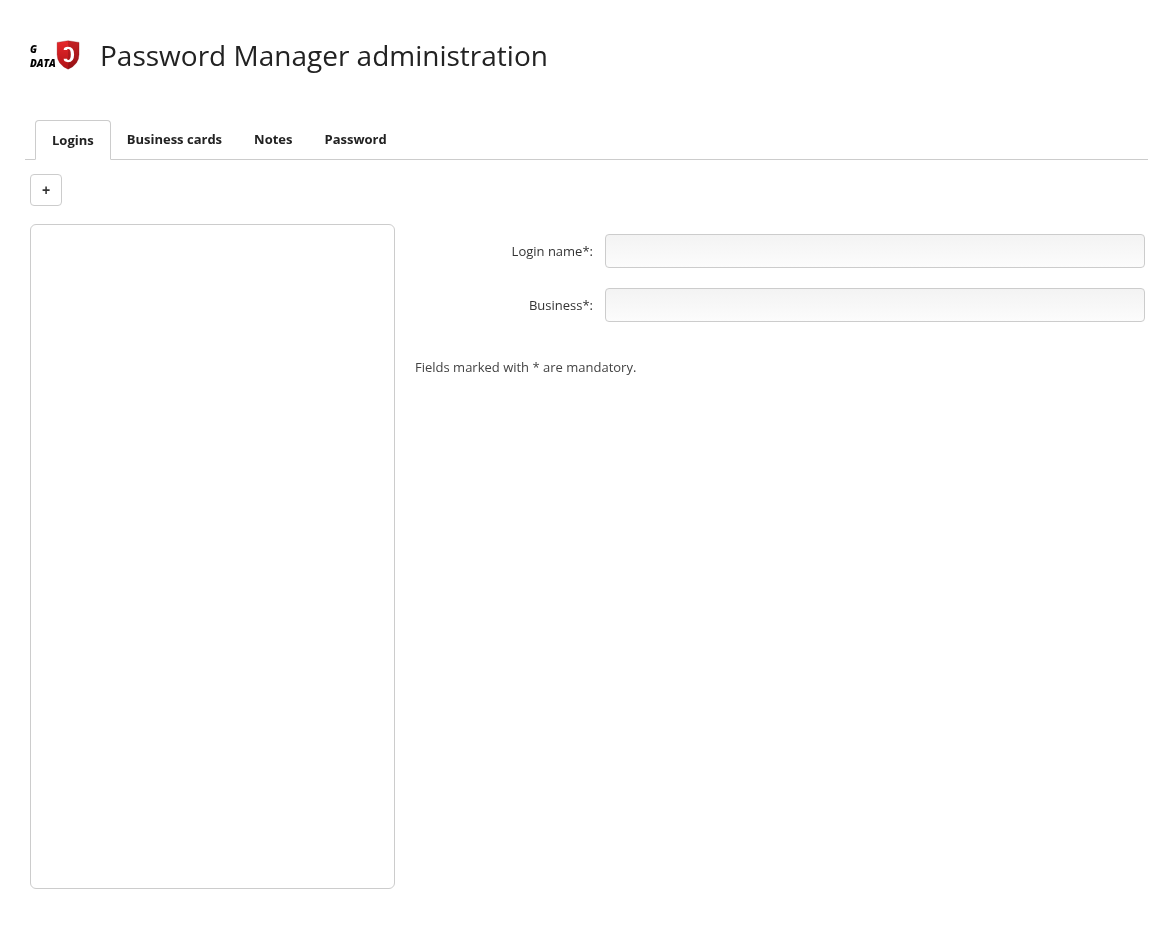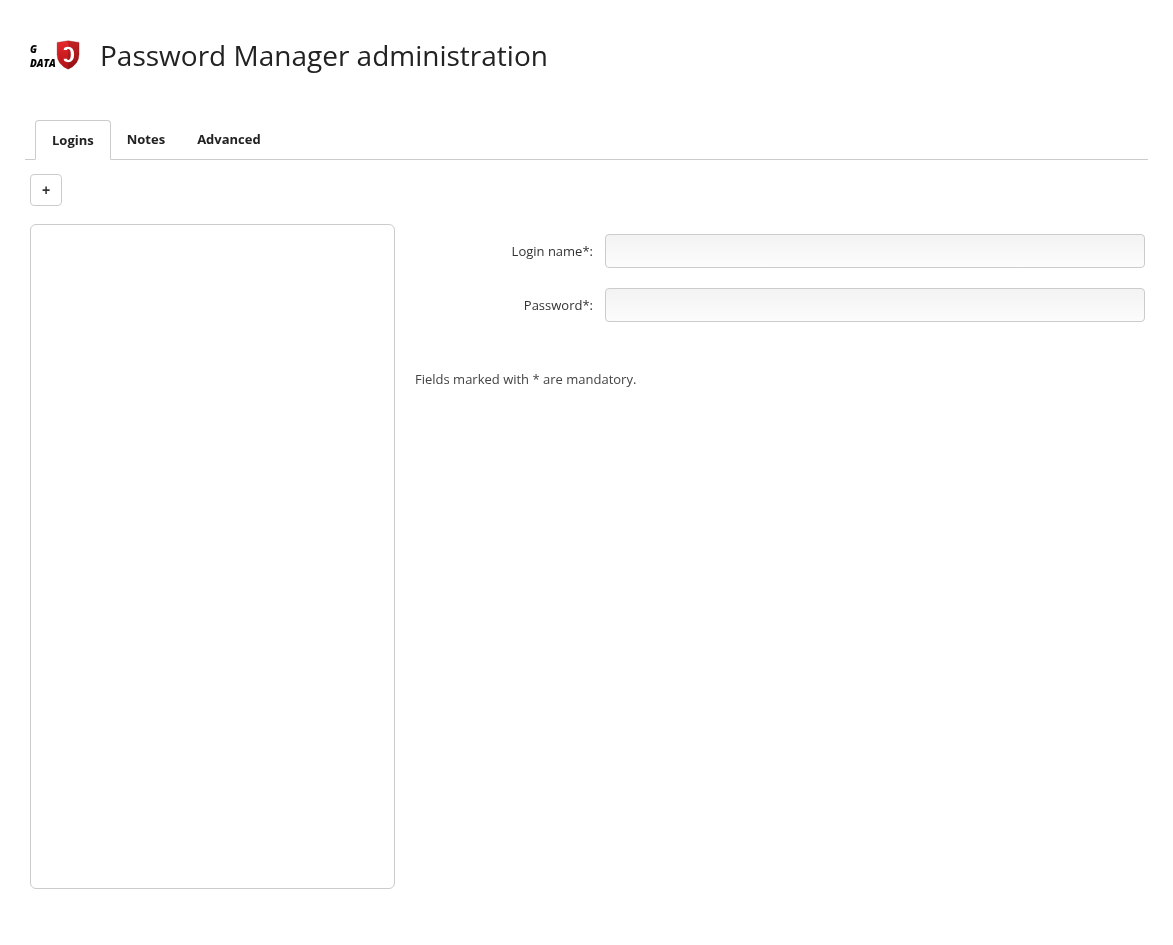--- a/index.html
+++ b/index.html
@@ -135,21 +135,21 @@
       height: 15px;
       border: 1px solid #ccc;
       border-radius: 3px;
       background: #fafafa;
       appearance: none;
       cursor: pointer;
     }
     .mandatory-note {
       font-size: 13px;
       color: #444;
-      margin-top: 48px;
+      margin-top: 36px;
     }
   </style>
 </head>
 <body>
 
 <div class="header">
   <div class="logo">
     <div class="logo-text">G DATA</div>
     <svg class="shield" viewBox="0 0 44 54">
       <defs>
@@ -161,40 +161,41 @@
       <path d="M 2 4 L 22 1 L 42 4 L 42 26 Q 42 44 22 53 Q 2 44 2 26 Z" fill="url(#redgrad)" stroke="#7a0b0e" stroke-width="0.5"></path>
       <path d="M 22 1 L 42 4 L 42 26 Q 42 44 22 53 Z" fill="rgba(0,0,0,0.15)"></path>
       <path d="M 14 18 Q 14 12 22 12 Q 33 12 33 26 Q 33 40 22 40 Q 14 40 14 34 L 20 34 Q 20 36 22 36 Q 27 36 27 26 Q 27 16 22 16 Q 20 16 20 18 Z" fill="#ffffff"></path>
     </svg>
   </div>
   <h1 class="page-title">Password Manager administration</h1>
 </div>
 
 <div class="tabs">
   <div class="tab active">Logins</div>
+  <div class="tab">Business cards</div>
   <div class="tab">Notes</div>
-  <div class="tab">Advanced</div>
+  <div class="tab">Password</div>
 </div>
 
 <div class="toolbar">
   <button class="add-button">+</button>
 </div>
 
 <div class="content">
   <div class="list-panel"></div>
 
   <div class="form-panel">
 
     <div class="form-row">
       <label class="form-label">Login name*:</label>
       <input type="text" class="form-input" value="" style="">
     </div>
 
     <div class="form-row">
-      <label class="form-label">Password*:</label>
+      <label class="form-label">Business*:</label>
       <input type="password" class="form-input" value="" style="">
     </div>
 
 
 
 
     <div class="mandatory-note">Fields marked with * are mandatory.</div>
 
   </div>
 </div>

